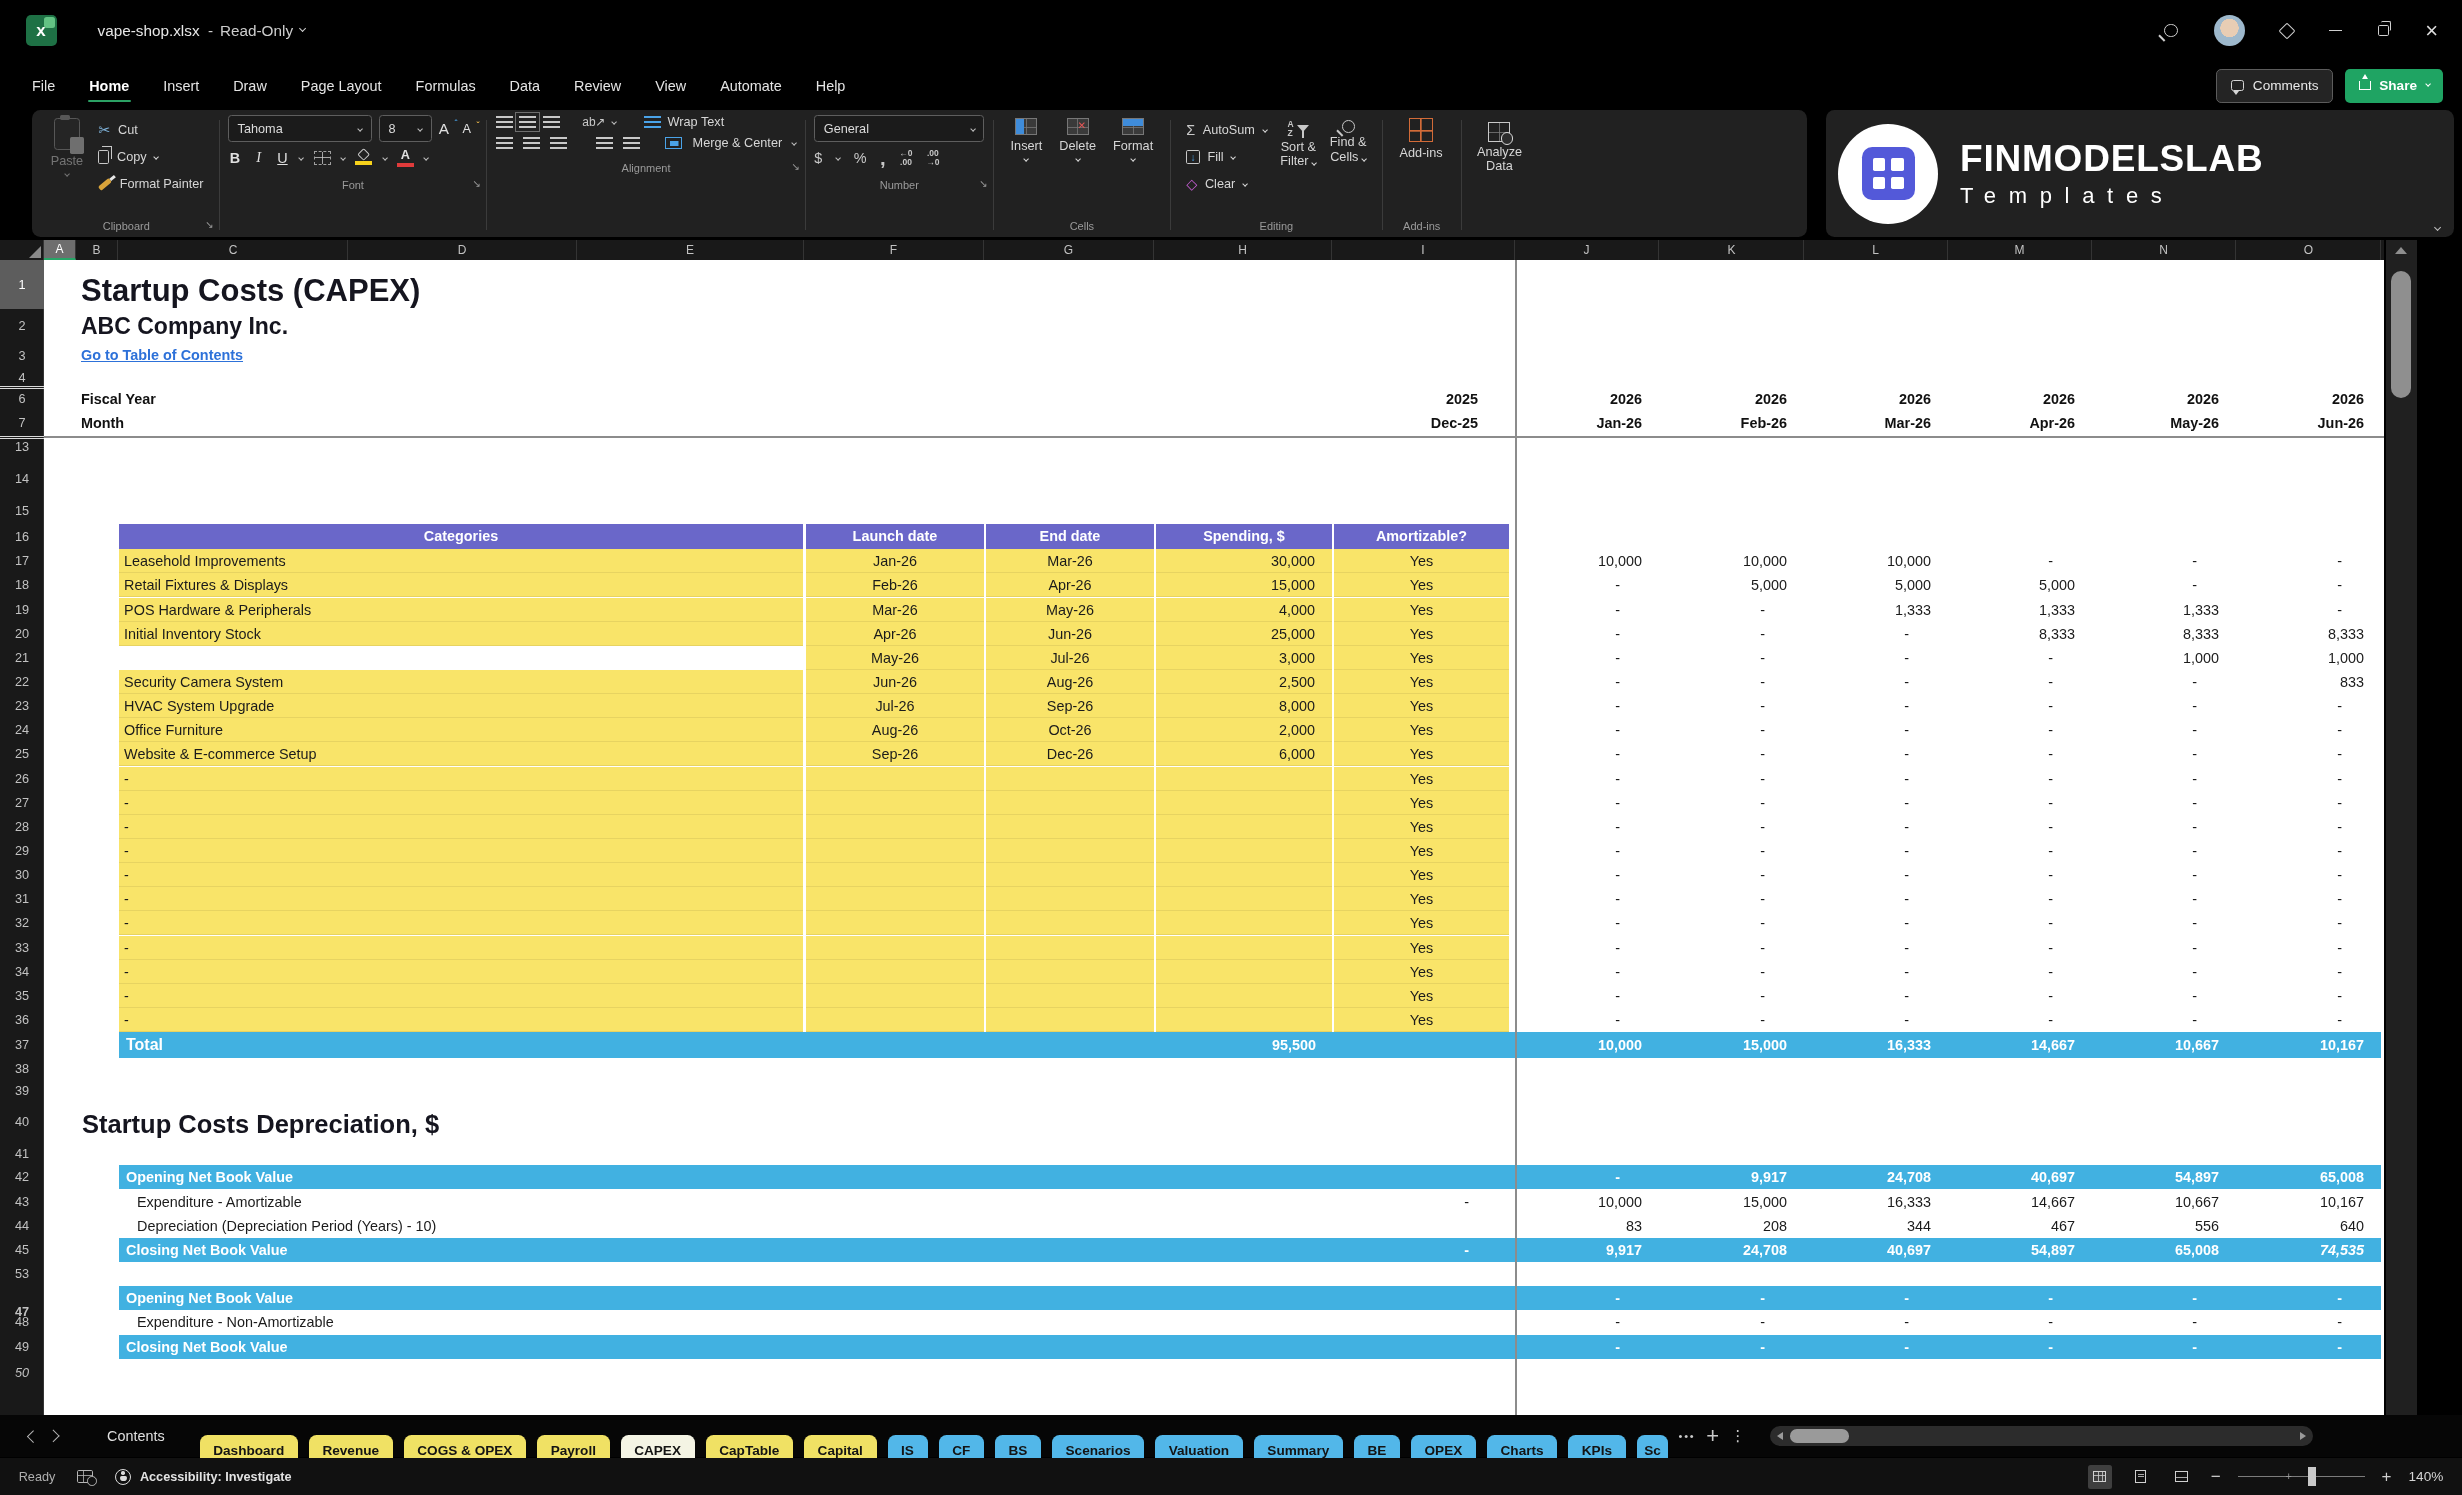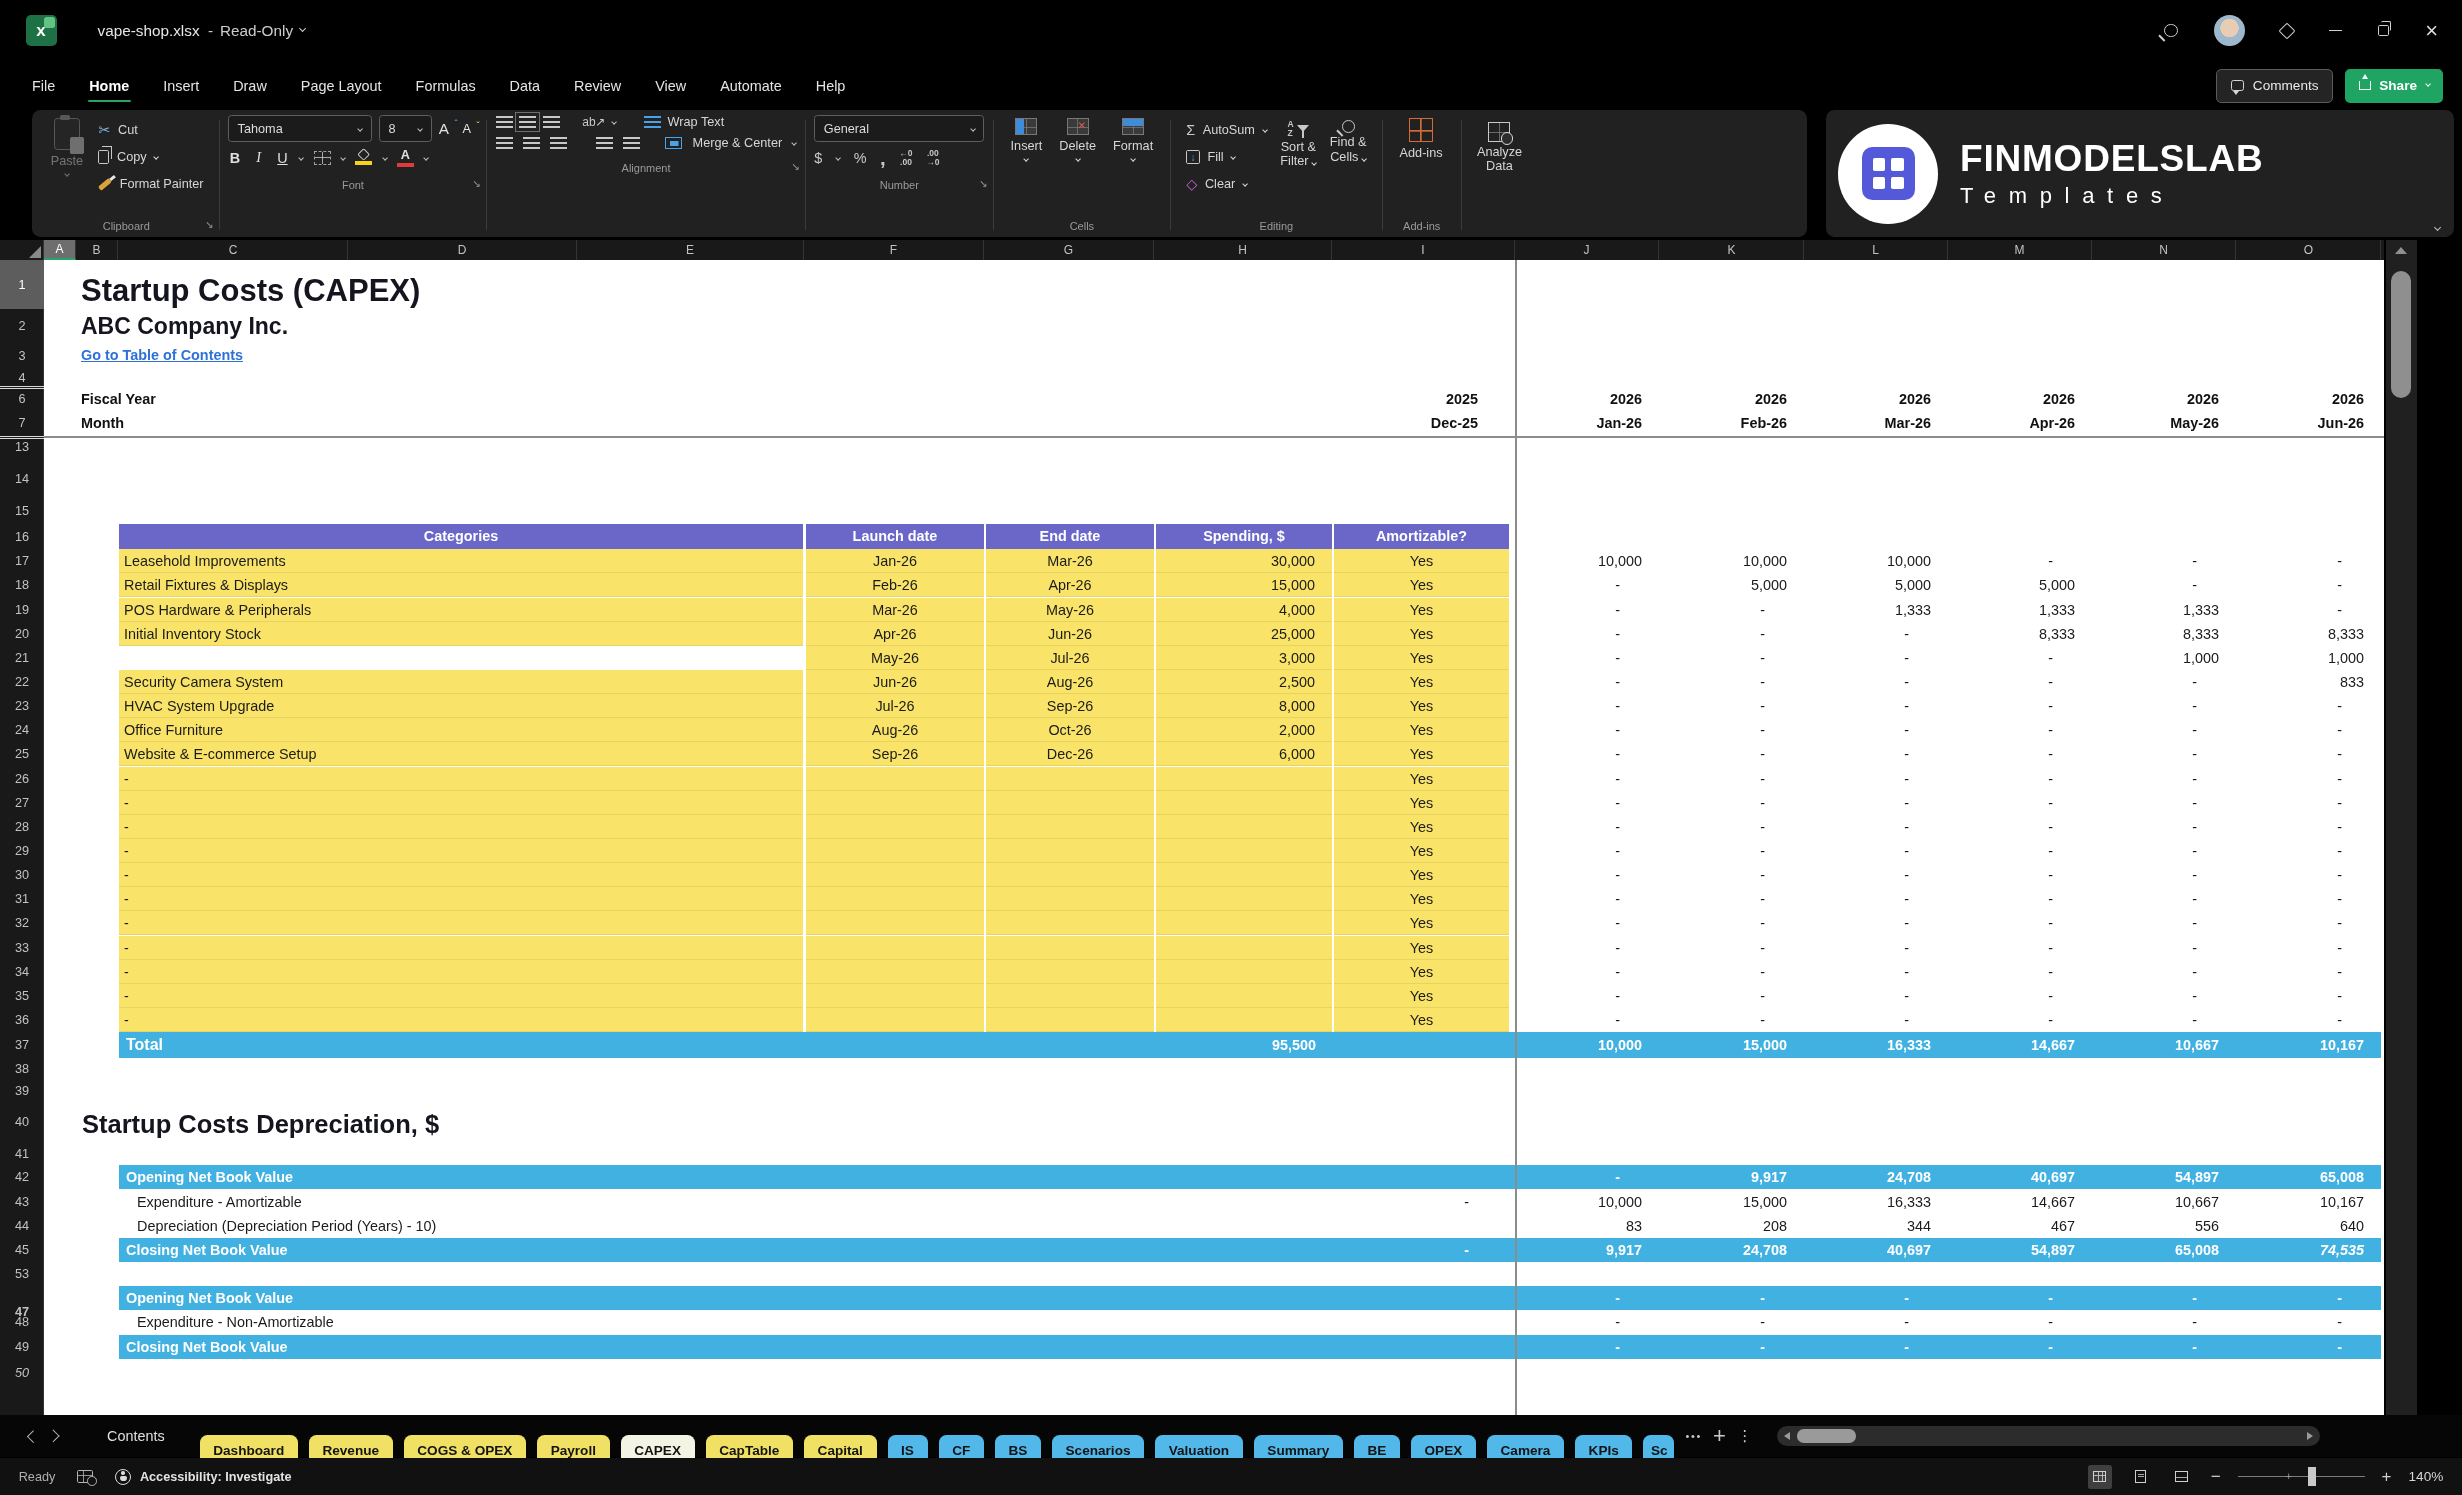--- a/index.html
+++ b/index.html
@@ -861,21 +861,21 @@
         <span class="chip tab-yellow">CapTable</span>
         <span class="chip tab-yellow">Capital</span>
         <span class="chip tab-blue">IS</span>
         <span class="chip tab-blue">CF</span>
         <span class="chip tab-blue">BS</span>
         <span class="chip tab-blue">Scenarios</span>
         <span class="chip tab-blue">Valuation</span>
         <span class="chip tab-blue">Summary</span>
         <span class="chip tab-blue">BE</span>
         <span class="chip tab-blue">OPEX</span>
-        <span class="chip tab-blue">Camera</span>
+        <span class="chip tab-blue">Charts</span>
         <span class="chip tab-blue">KPIs</span>
         <span class="chip tab-blue tab-clip">Sc</span>
       </span>
     <span class="tbtxt" style="font-size:11px;letter-spacing:1.7px;">•••</span>
     <span class="tbtxt" style="font-size:22px;">+</span>
     <span class="tbtxt">⋮</span>
     <span class="hscroll">
       <span class="harrow l"></span>
       <span class="hthumb"></span>
       <span class="harrow r"></span>

